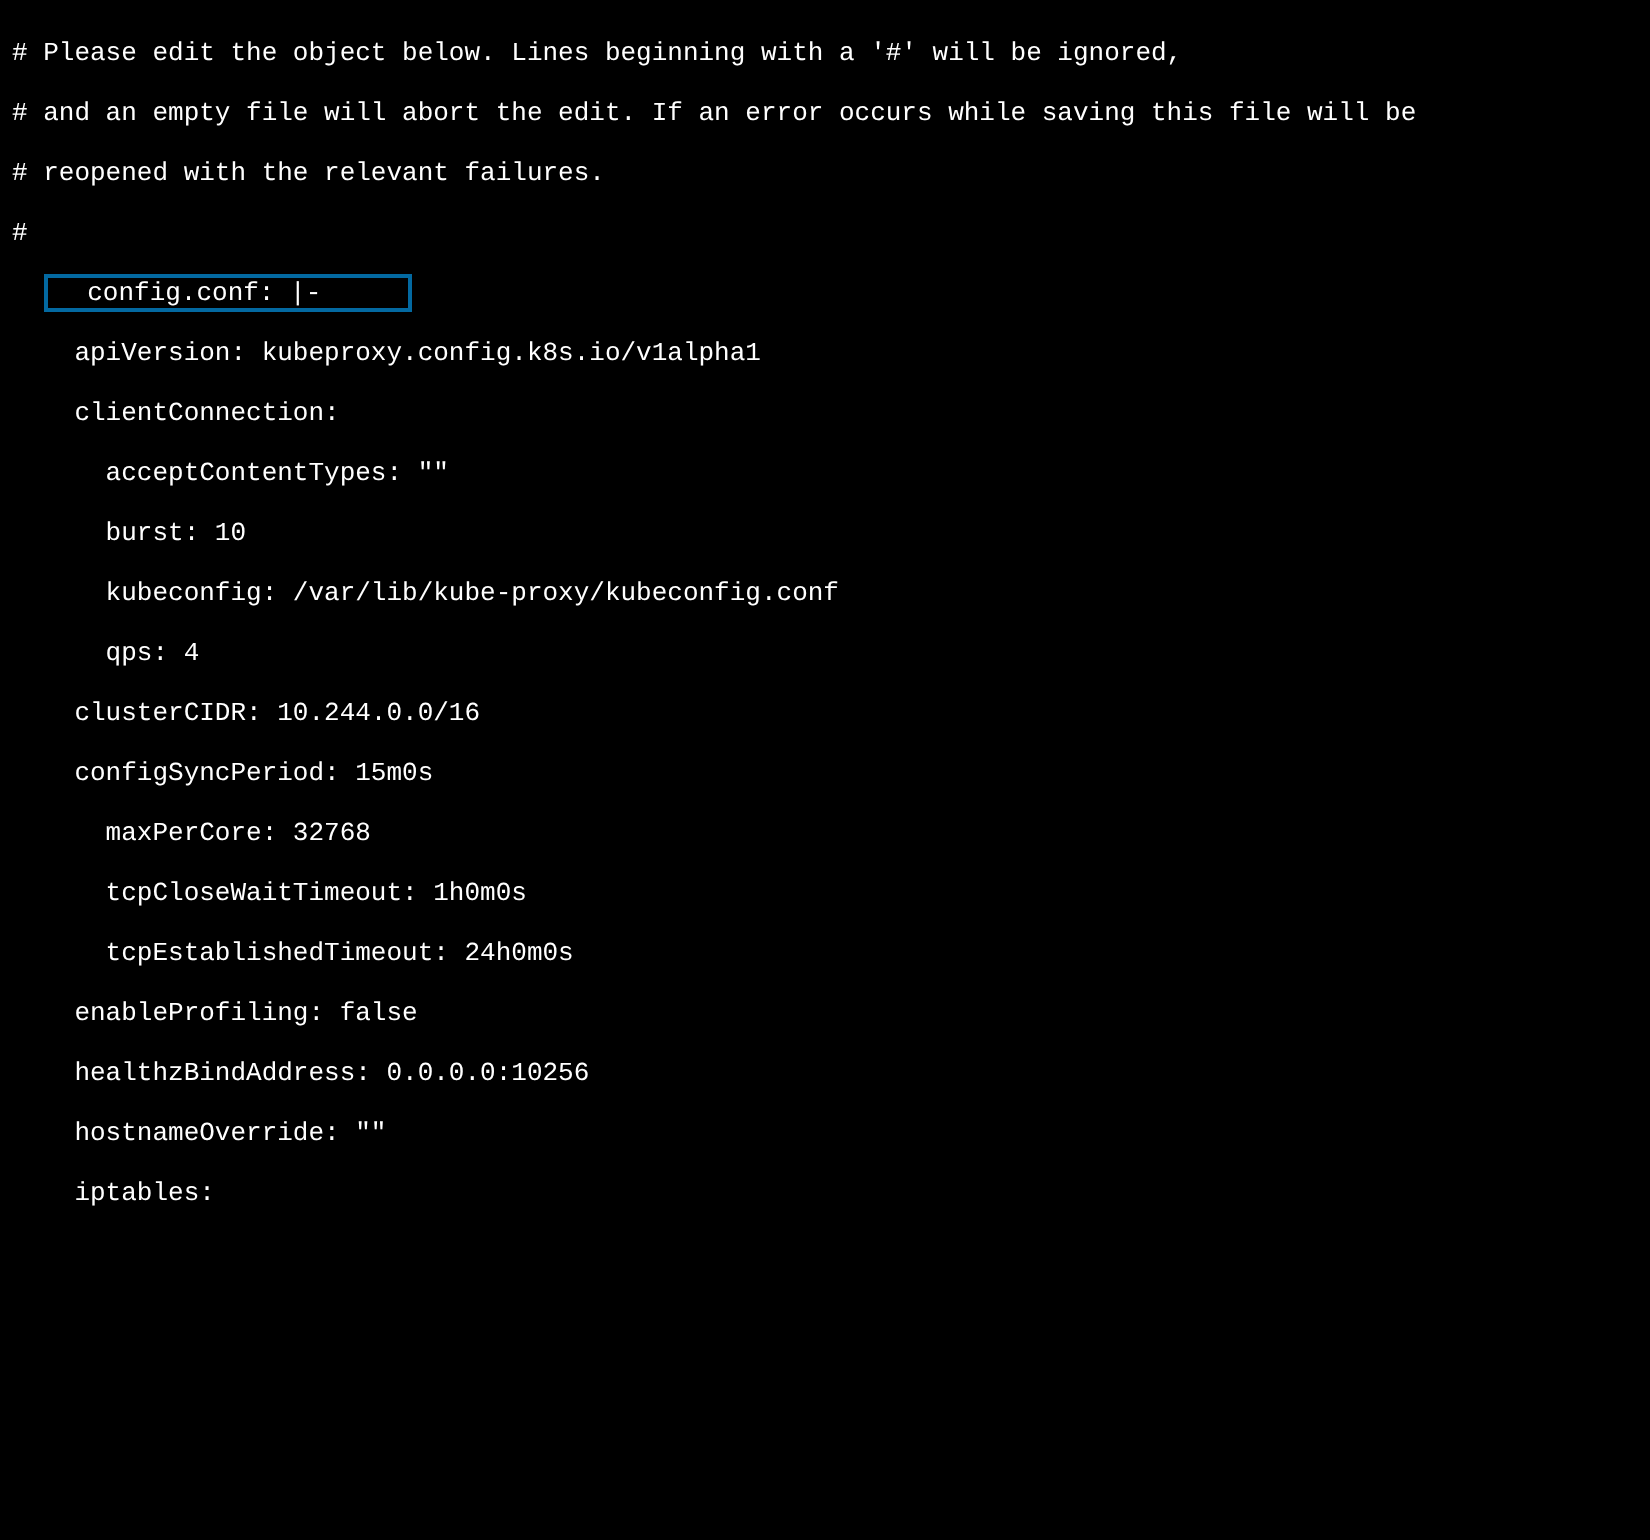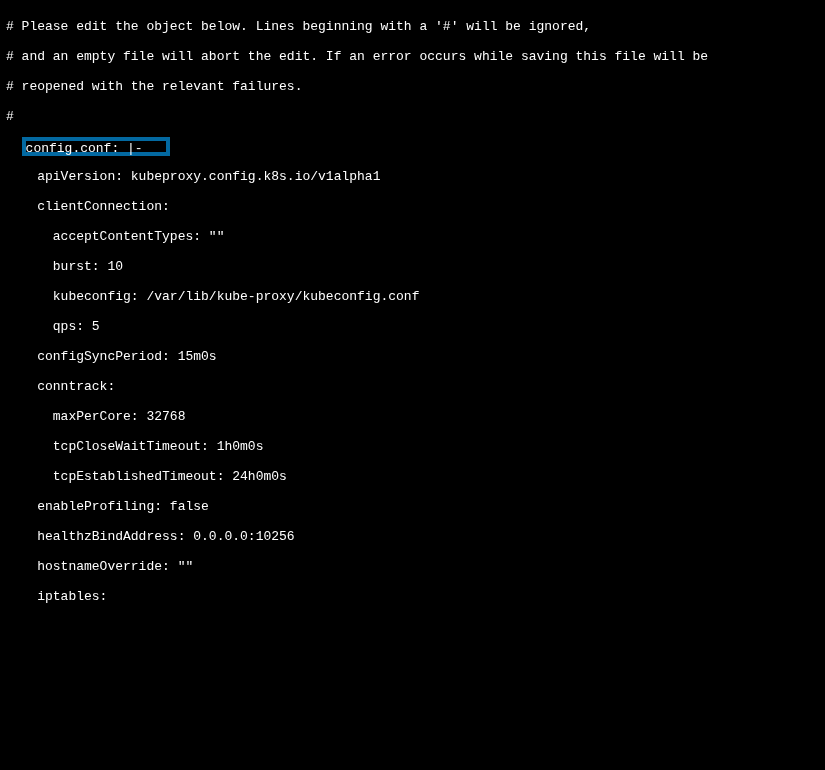--- a/index.html
+++ b/index.html
@@ -16,46 +16,46 @@
   }
   .editor {
     padding: 4px 0 0 6px;
     white-space: pre;
   }
   .line {
     height: 15px;
   }
   .hl-red {
     display: inline-block;
-    border: 4px solid #0369a1;
+    border: 2px solid #0369a1;
     box-sizing: border-box;
-    padding: 0 0;
+    padding: 0 20px;
     margin: -2px 0;
     height: 19px;
     line-height: 15px;
     vertical-align: top;
   }
 </style>
 </head>
 <body>
 
 <div class="editor">
 <div class="line"># Please edit the object below. Lines beginning with a '#' will be ignored,</div>
 <div class="line"># and an empty file will abort the edit. If an error occurs while saving this file will be</div>
 <div class="line"># reopened with the relevant failures.</div>
 <div class="line">#</div>
 <div class="line"><span>  </span><span class="hl-red"><span>config.conf: |-</span>   </span></div>
 <div class="line">    apiVersion: kubeproxy.config.k8s.io/v1alpha1</div>
 <div class="line">    clientConnection:</div>
 <div class="line">      acceptContentTypes: ""</div>
 <div class="line">      burst: 10</div>
 <div class="line">      kubeconfig: /var/lib/kube-proxy/kubeconfig.conf</div>
-<div class="line">      qps: 5</div>
+<div class="line">      qps: 4</div>
+<div class="line">    clusterCIDR: 10.244.0.0/16</div>
 <div class="line">    configSyncPeriod: 15m0s</div>
-<div class="line">    conntrack:</div>
 <div class="line">      maxPerCore: 32768</div>
 <div class="line">      tcpCloseWaitTimeout: 1h0m0s</div>
 <div class="line">      tcpEstablishedTimeout: 24h0m0s</div>
 <div class="line">    enableProfiling: false</div>
 <div class="line">    healthzBindAddress: 0.0.0.0:10256</div>
 <div class="line">    hostnameOverride: ""</div>
 <div class="line">    iptables:</div>
 
 
 

